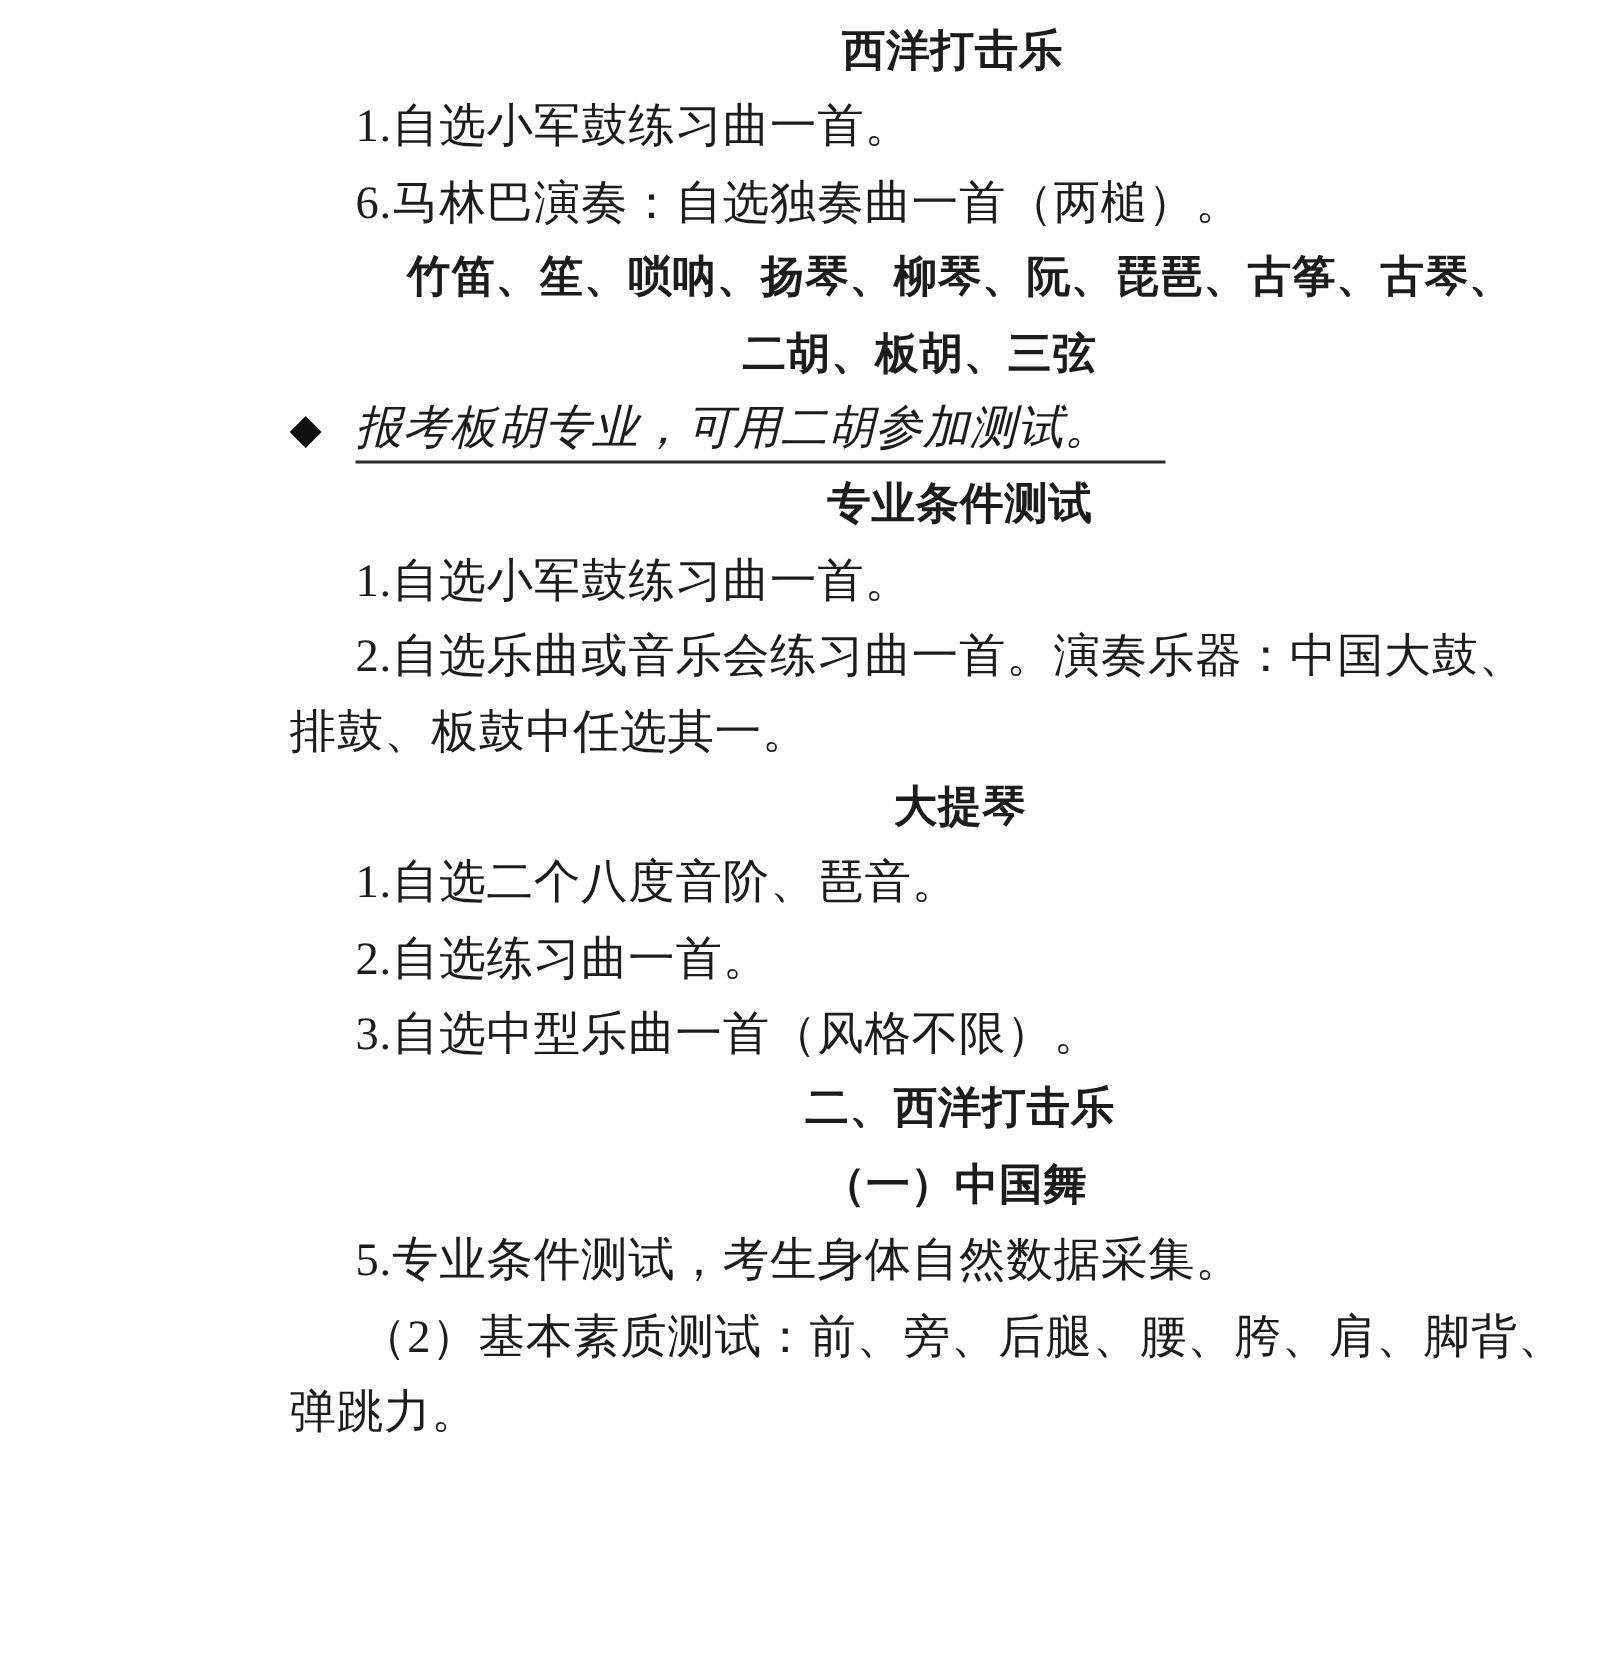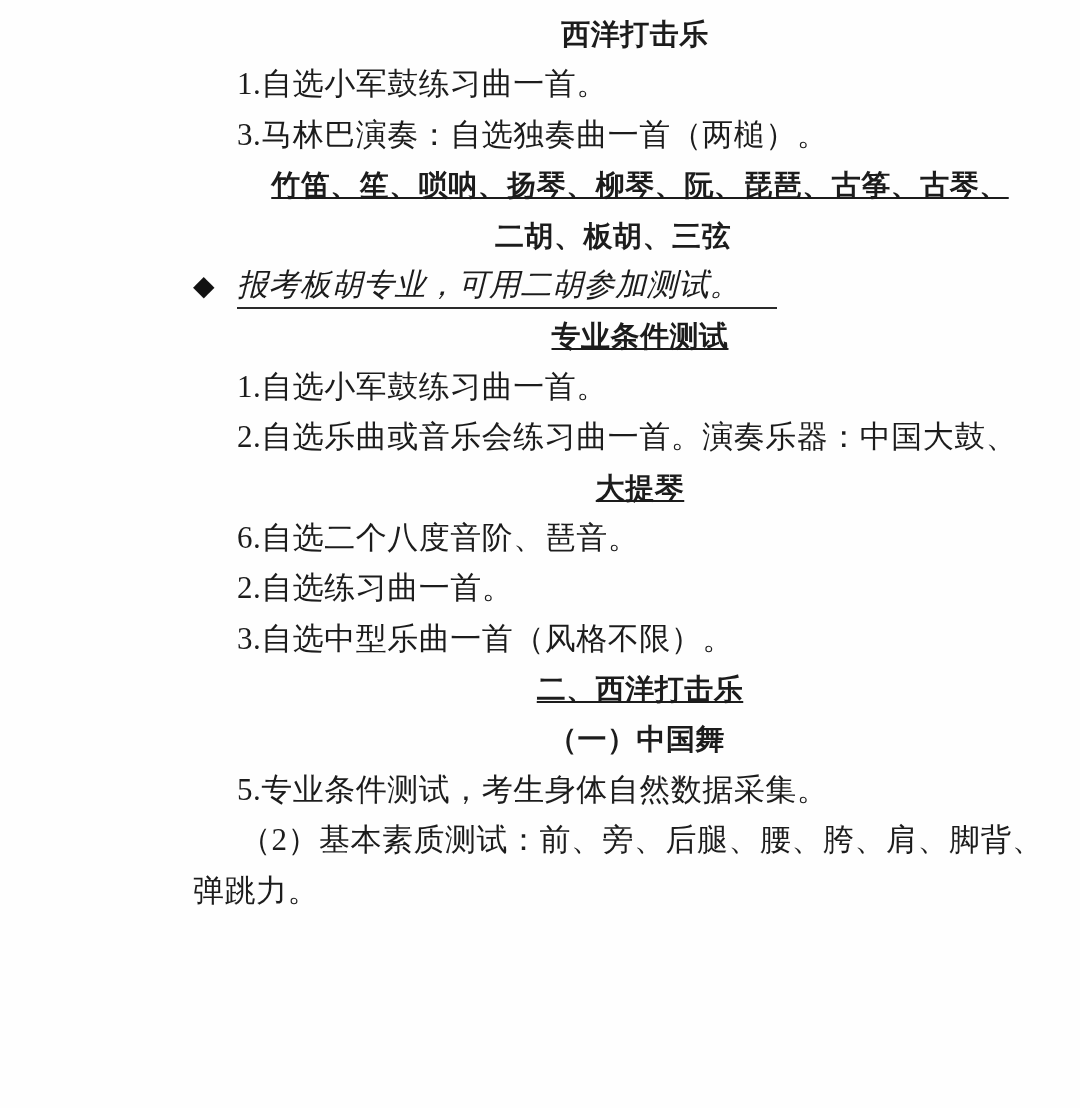--- a/index.html
+++ b/index.html
@@ -28,21 +28,21 @@
     font-size: 31px;
     white-space: nowrap;
     letter-spacing: 0.5px;
   }
   .b {
     font-weight: bold;
     font-size: 29px;
     text-align: center;
   }
   .i-num   { padding-left: 44px; }
-  .i-head  { padding-left: 54px; text-decoration: underline; }
+  .i-head  { padding-left: 54px; }
   .i-paren { padding-left: 47px; }
   .i-full  { padding-left: 67px; }
   .i-none  { padding-left: 0; }
   .note-line { display: flex; align-items: baseline; }
   .bullet {
     display: inline-block;
     width: 44px;
     font-size: 28px;
     color: #111111;
     font-family: "DejaVu Sans", sans-serif;
@@ -57,34 +57,35 @@
   }
 </style>
 </head>
 <body>
 
 <div class="page">
   <div class="doc">
 
     <div class="line b i-num">西洋打击乐</div>
     <div class="line i-num">1.自选小军鼓练习曲一首。</div>
-    <div class="line i-num">3.马林巴演奏：自选独奏曲一首（两槌）。</div>
+    <div class="line i-num">6.马林巴演奏：自选独奏曲一首（两槌）。</div>
     <div class="line b i-head">竹笛、笙、唢呐、扬琴、柳琴、阮、琵琶、古筝、古琴、</div>
     <div class="line b i-none">二胡、板胡、三弦</div>
 
     <div class="line i-none note-line">
       <span class="bullet">◆</span>
       <span class="u">报考板胡专业，可用二胡参加测试。</span>
     </div>
 
     <div class="line b i-head">专业条件测试</div>
     <div class="line i-num">1.自选小军鼓练习曲一首。</div>
     <div class="line i-num">2.自选乐曲或音乐会练习曲一首。演奏乐器：中国大鼓、</div>
+    <div class="line i-none">排鼓、板鼓中任选其一。</div>
     <div class="line b i-head">大提琴</div>
-    <div class="line i-num">6.自选二个八度音阶、琶音。</div>
+    <div class="line i-num">1.自选二个八度音阶、琶音。</div>
     <div class="line i-num">2.自选练习曲一首。</div>
     <div class="line i-num">3.自选中型乐曲一首（风格不限）。</div>
     <div class="line b i-head">二、西洋打击乐</div>
     <div class="line b i-paren">（一）中国舞</div>
     <div class="line i-num">5.专业条件测试，考生身体自然数据采集。</div>
     <div class="line i-paren">（2）基本素质测试：前、旁、后腿、腰、胯、肩、脚背、</div>
     <div class="line i-none">弹跳力。</div>
 
   </div>
 </div>

